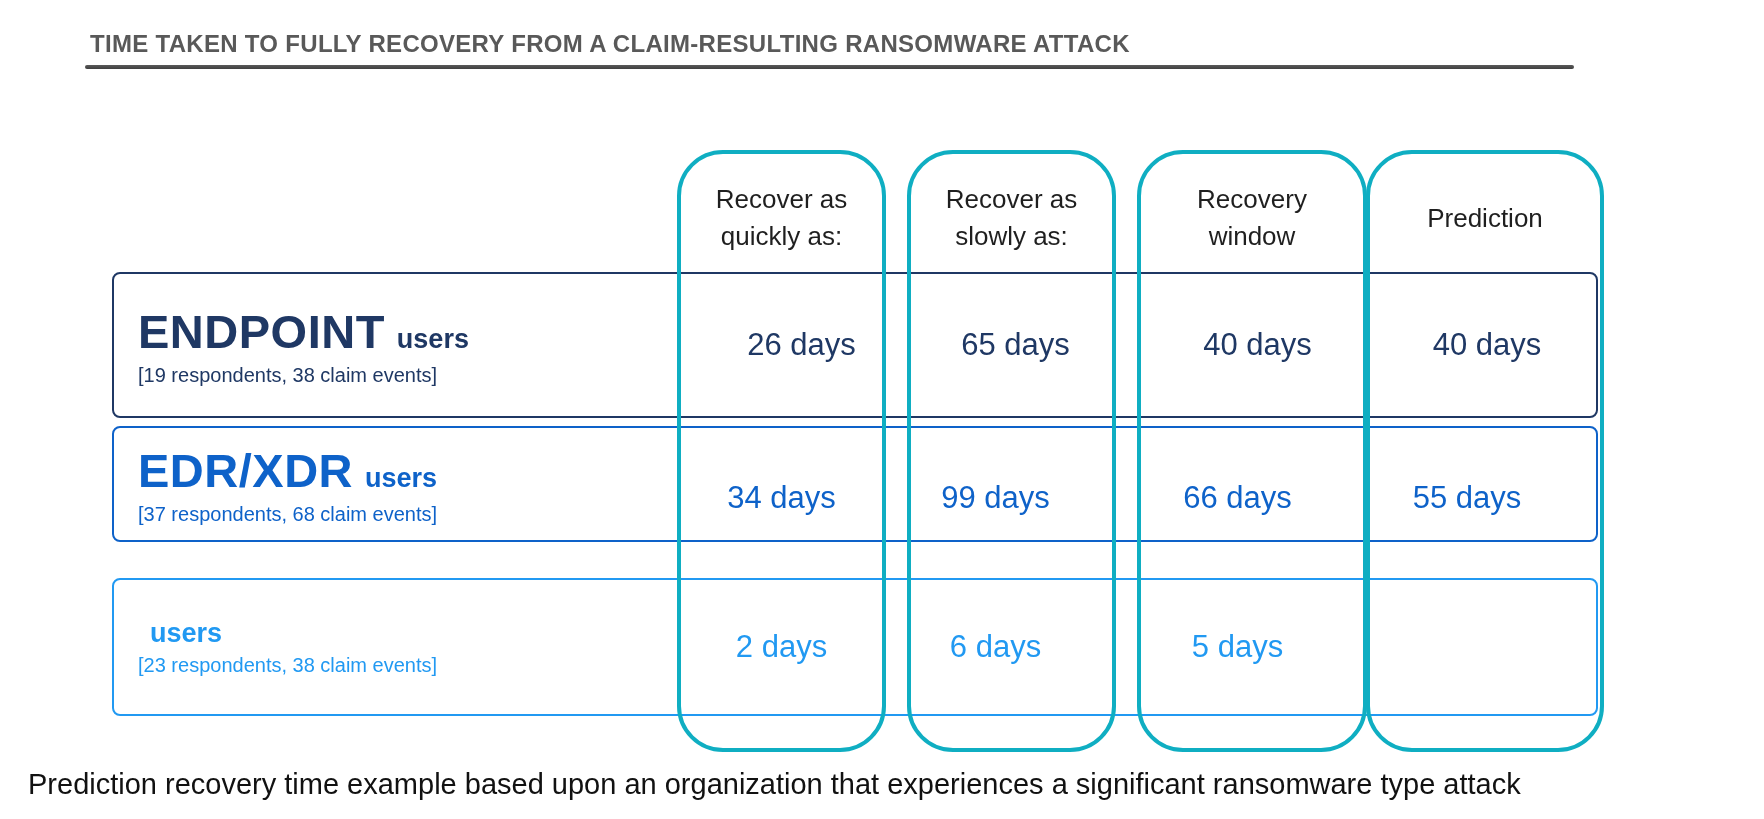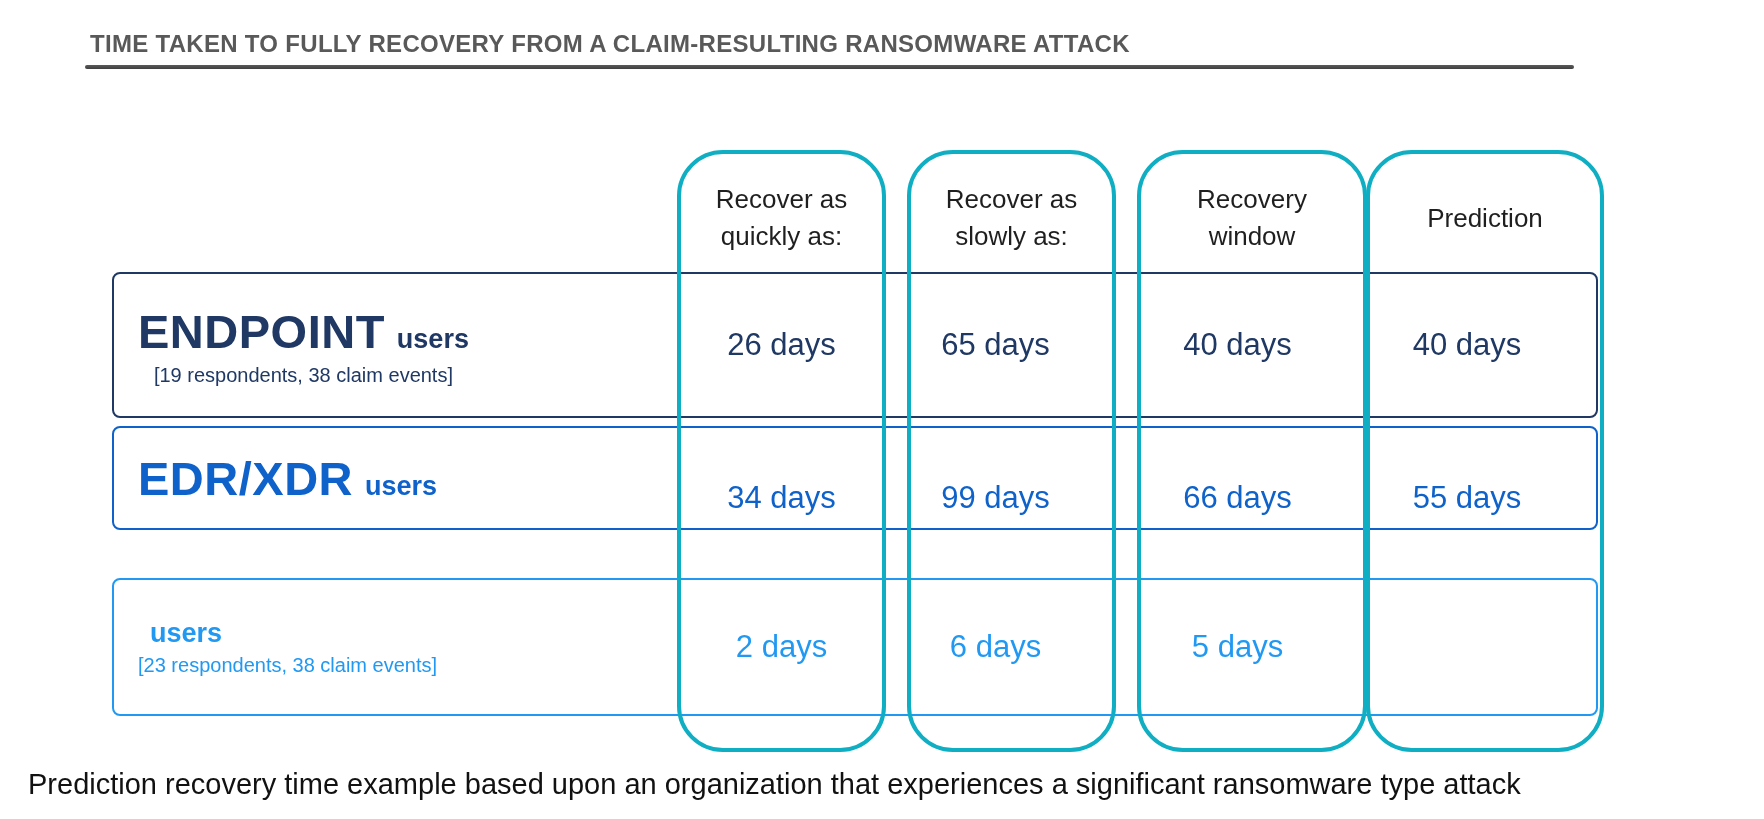--- a/index.html
+++ b/index.html
@@ -69,24 +69,23 @@
   
   .row {
     position: absolute;
     left: 112px;
     width: 1486px;
     box-sizing: border-box;
     border: 2px solid;
     border-radius: 8px;
     background: transparent;
     z-index: 1;
-    text-align: center;
   }
   .row-1 { top: 264px; height: 146px; border-color: var(--color-navy, #1F3864);       color: var(--color-navy, #1F3864); }
-  .row-2 { top: 418px; height: 104px; border-color: var(--color-blue, #0E62C9);       color: var(--color-blue, #0E62C9); }
+  .row-2 { top: 418px; height: 116px; border-color: var(--color-blue, #0E62C9);       color: var(--color-blue, #0E62C9); }
   .row-3 { top: 570px; height: 138px; border-color: var(--color-light_blue, #2199F2); color: var(--color-light_blue, #2199F2); }
 
   .row-label {
     position: absolute;
     left: 24px;
     top: 0;
     bottom: 0;
     display: flex;
     flex-direction: column;
     justify-content: center;
@@ -116,21 +115,21 @@
     display: flex;
     align-items: center;
     justify-content: center;
     font-size: 31px;
     z-index: 3;
   }
   .cell.c1 { left: 677px;  width: 209px; }
   .cell.c2 { left: 907px;  width: 177px; }
   .cell.c3 { left: 1137px; width: 201px; }
   .cell.c4 { left: 1366px; width: 202px; }
-  .cell.r1 { top: 264px; height: 146px; color: var(--color-navy, #1F3864); }
+  .cell.r1 { top: 264px; height: 146px; color: var(--color-navy, #1F3864); padding-left: 20px; }
   .cell.r2 { top: 420px; height: 140px; color: var(--color-blue, #0E62C9); }
   .cell.r3 { top: 570px; height: 138px; color: var(--color-light_blue, #2199F2); border-radius: 13px; }
 
   
   .footnote {
     position: absolute;
     left: 28px;
     top: 760px;
     font-size: 29px;
     color: var(--color-footnote_text, #111111);
@@ -154,20 +153,21 @@
       <div class="row-sample">[19 respondents, 38 claim events]</div>
     </div>
   </div>
 
   <div class="row row-2">
     <div class="row-label">
       <div class="row-name-line">
         <span class="row-name">EDR/XDR</span>
         <span class="row-qualifier">users</span>
       </div>
+      <div class="row-sample">[37 respondents, 68 claim events]</div>
     </div>
   </div>
 
   <div class="row row-3">
     <div class="row-label">
       <div class="row-name-line">
         <span class="row-qualifier">users</span>
       </div>
       <div class="row-sample">[23 respondents, 38 claim events]</div>
     </div>

